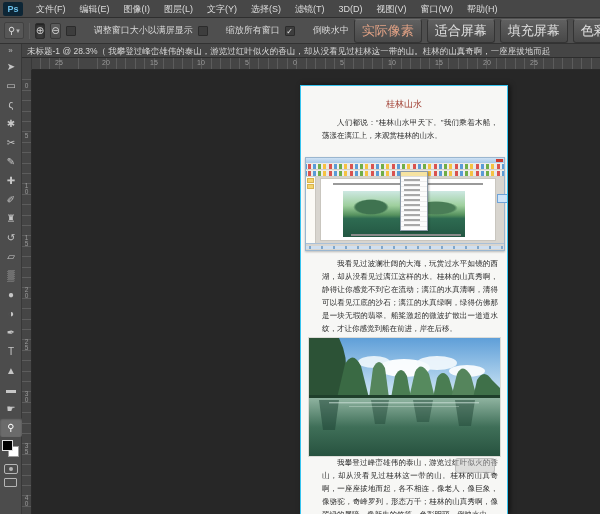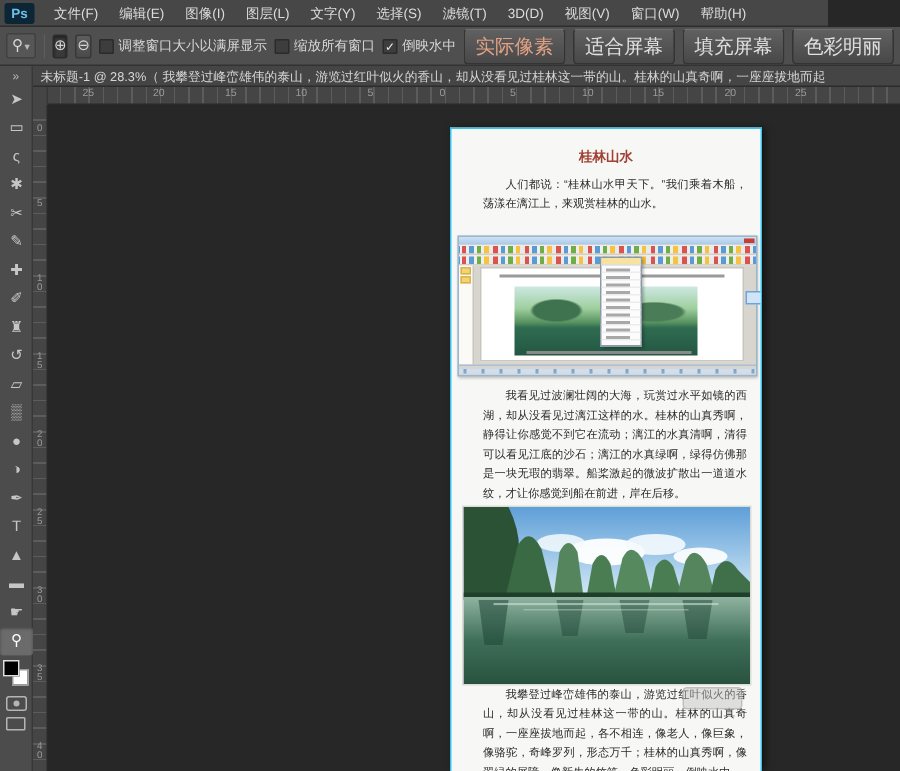--- a/index.html
+++ b/index.html
@@ -3,39 +3,39 @@
 <meta charset="utf-8">
 <style>
   * { margin:0; padding:0; box-sizing:border-box; }
   html,body { background:#1b1b1b; }
   #app {
     position:relative; width:600px; height:514px; overflow:hidden;
     background:#272727; font-family:"Liberation Sans","DejaVu Sans",sans-serif;
     -webkit-font-smoothing:antialiased; user-select:none;
   }
   
-  #menubar { position:absolute; left:0; top:0; width:552px; height:18px;
+  #menubar { position:absolute; left:0; top:0; width:600px; height:18px;
     background:#474747; border-bottom:1px solid #2e2e2e; display:flex; align-items:center; }
   #ps-logo { width:20px; height:14px; margin:0 6px 0 3px; border-radius:2px;
     background:#0d2636; color:#6cc0ea; font-size:9px; font-weight:bold;
     display:flex; align-items:center; justify-content:center; }
   .menu-item { color:#dcdcdc; font-size:9px; padding:0 7px; line-height:18px; white-space:nowrap; }
   
   #optionsbar { position:absolute; left:0; top:18px; width:600px; height:26px;
     background:#4f4f4f; border-bottom:1px solid #323232; display:flex; align-items:center; gap:5px; padding:0 4px; }
   #tool-preset { display:flex; align-items:center; gap:1px; padding:2px 3px;
     border:1px solid #414141; border-radius:2px; background:#565656; }
   #tool-preset .glyph { color:#d8d8d8; font-size:10px; }
   #tool-preset .caret { color:#bbb; font-size:7px; }
   .obar-sep { width:1px; height:16px; background:#3c3c3c; border-right:1px solid #5e5e5e; }
   .zoom-btn { width:18px; height:16px; border-radius:2px; color:#d5d5d5; font-size:10px;
     display:flex; align-items:center; justify-content:center;
     background:linear-gradient(#5d5d5d,#4a4a4a); border:1px solid #383838; }
   .zoom-btn.pressed { background:#3a3a3a; border-color:#2c2c2c; box-shadow:inset 0 1px 2px rgba(0,0,0,.5); }
-  .cb-group { display:flex; align-items:center; gap:3px; }
+  .cb-group { display:flex; align-items:center; gap:18px; }
   .checkbox { width:10px; height:10px; background:#3d3d3d; border:1px solid #2b2b2b;
     border-radius:1px; color:#e8e8e8; font-size:8px; line-height:9px; text-align:center; }
   .cb-label { color:#d8d8d8; font-size:9px; white-space:nowrap; }
   .obar-button { font-size:13px; color:#e0e0e0; padding:2px 7px; border-radius:3px;
     background:linear-gradient(#606060,#484848); border:1px solid #343434;
     border-top-color:#6e6e6e; white-space:nowrap; }
   .obar-button.warm { color:#e2a285; }
   
   #toolbox { position:absolute; left:0; top:44px; width:22px; height:470px;
     background:#4c4c4c; border-right:1px solid #383838; }
@@ -65,21 +65,21 @@
   #vruler { position:absolute; left:22px; top:70px; width:10px; height:444px;
     background:#454545 repeating-linear-gradient(to bottom,#454545 0 9.4px,#5c5c5c 9.4px 10.4px);
     border-right:1px solid #2a2a2a; }
   .vnum { position:absolute; left:1px; font-size:6.5px; color:#9b9b9b;
     writing-mode:vertical-rl; text-orientation:upright; letter-spacing:-1px; }
   
   #viewport { position:absolute; left:32px; top:70px; width:568px; height:444px; background:#272727; }
   #page { position:absolute; left:300px; top:85px; width:208px; height:429px;
     background:#f7f7f5; border:1px solid #35c3ef; border-bottom:none;
     box-shadow:2px 0 5px rgba(0,0,0,.55); overflow:hidden; }
-  #page-title { margin-top:12px; text-align:center; font-size:9px; font-weight:bold; color:#a14034; }
+  #page-title { margin-top:12px; text-align:center; font-size:9px; font-weight:normal; color:#a14034; }
   .para { position:absolute; left:9px; right:9px; font-size:7.5px; line-height:13px;
     color:#2a2a2a; text-indent:2em; text-align:justify; overflow:hidden;margin-left:12px; }
   #para1 { top:30px; height:27px; }
   #para2 { top:171px; height:79px; }
   #para3 { top:370px; height:60px; }
   
   #word-window { position:absolute; left:4px; top:71px; width:200px; height:94px;
     background:#d8d5cf; border:1px solid #9ab6cf; box-shadow:0 1px 2px rgba(0,0,0,.25); }
   #ww-titlebar { height:5px; background:linear-gradient(#cfe2f4,#a9c9e8); position:relative; }
   #ww-close { position:absolute; right:1px; top:1px; width:7px; height:3px; background:#cc3b2f; }

